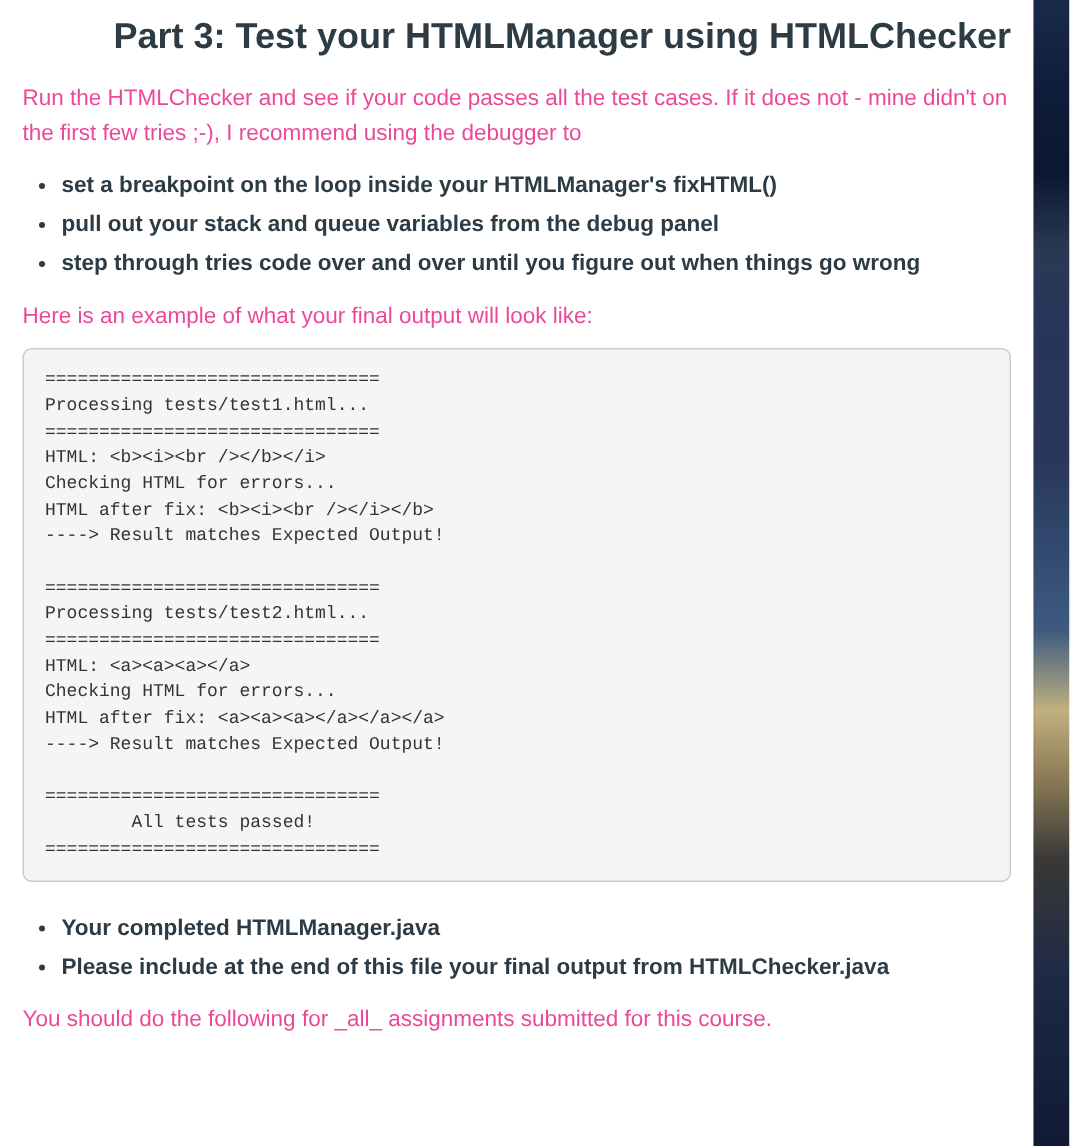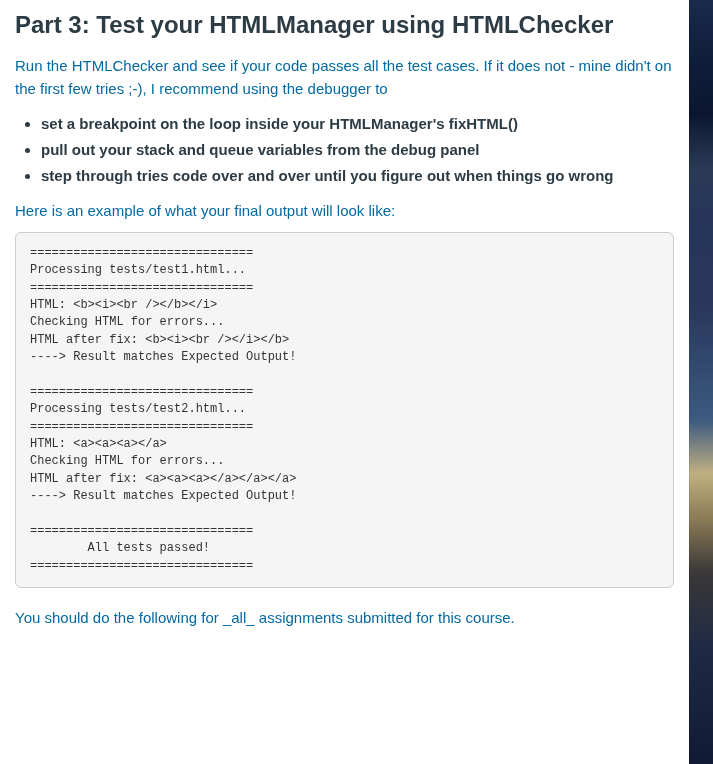--- a/index.html
+++ b/index.html
@@ -31,26 +31,26 @@
   .content {
     padding: 0 15px 0 15px;
     width: 689px;
   }
   h2 {
     font-size: 24px;
     font-weight: 600;
     margin: 14px 0 14px 0;
     line-height: 1.25;
   }
-  h2.first { margin-top: 10px; }
+  h2.first { margin-top: 10px; text-align: right; }
   p {
     font-size: 15px;
     line-height: 1.55;
     margin: 10px 0;
-    color: #0369a1;
+    color: #ec4899;
   }
   ul {
     margin: 10px 0;
     padding-left: 26px;
   }
   li {
     font-size: 15px;
     line-height: 1.6;
     color: #2d3b45;
     padding: 1px 0;
@@ -101,19 +101,23 @@
 HTML: &lt;a&gt;&lt;a&gt;&lt;a&gt;&lt;/a&gt;
 Checking HTML for errors...
 HTML after fix: &lt;a&gt;&lt;a&gt;&lt;a&gt;&lt;/a&gt;&lt;/a&gt;&lt;/a&gt;
 ----&gt; Result matches Expected Output!
 
 ===============================
         All tests passed!
 ===============================</pre>
 
 
+  <ul>
+    <li>Your completed HTMLManager.java</li>
+    <li>Please include at the end of this file your final output from HTMLChecker.java</li>
+  </ul>
 
 
   <p>You should do the following for _all_ assignments submitted for this course.</p>
 
 </div>
 
 <div class="side-image"></div>
 
 </body></html>

